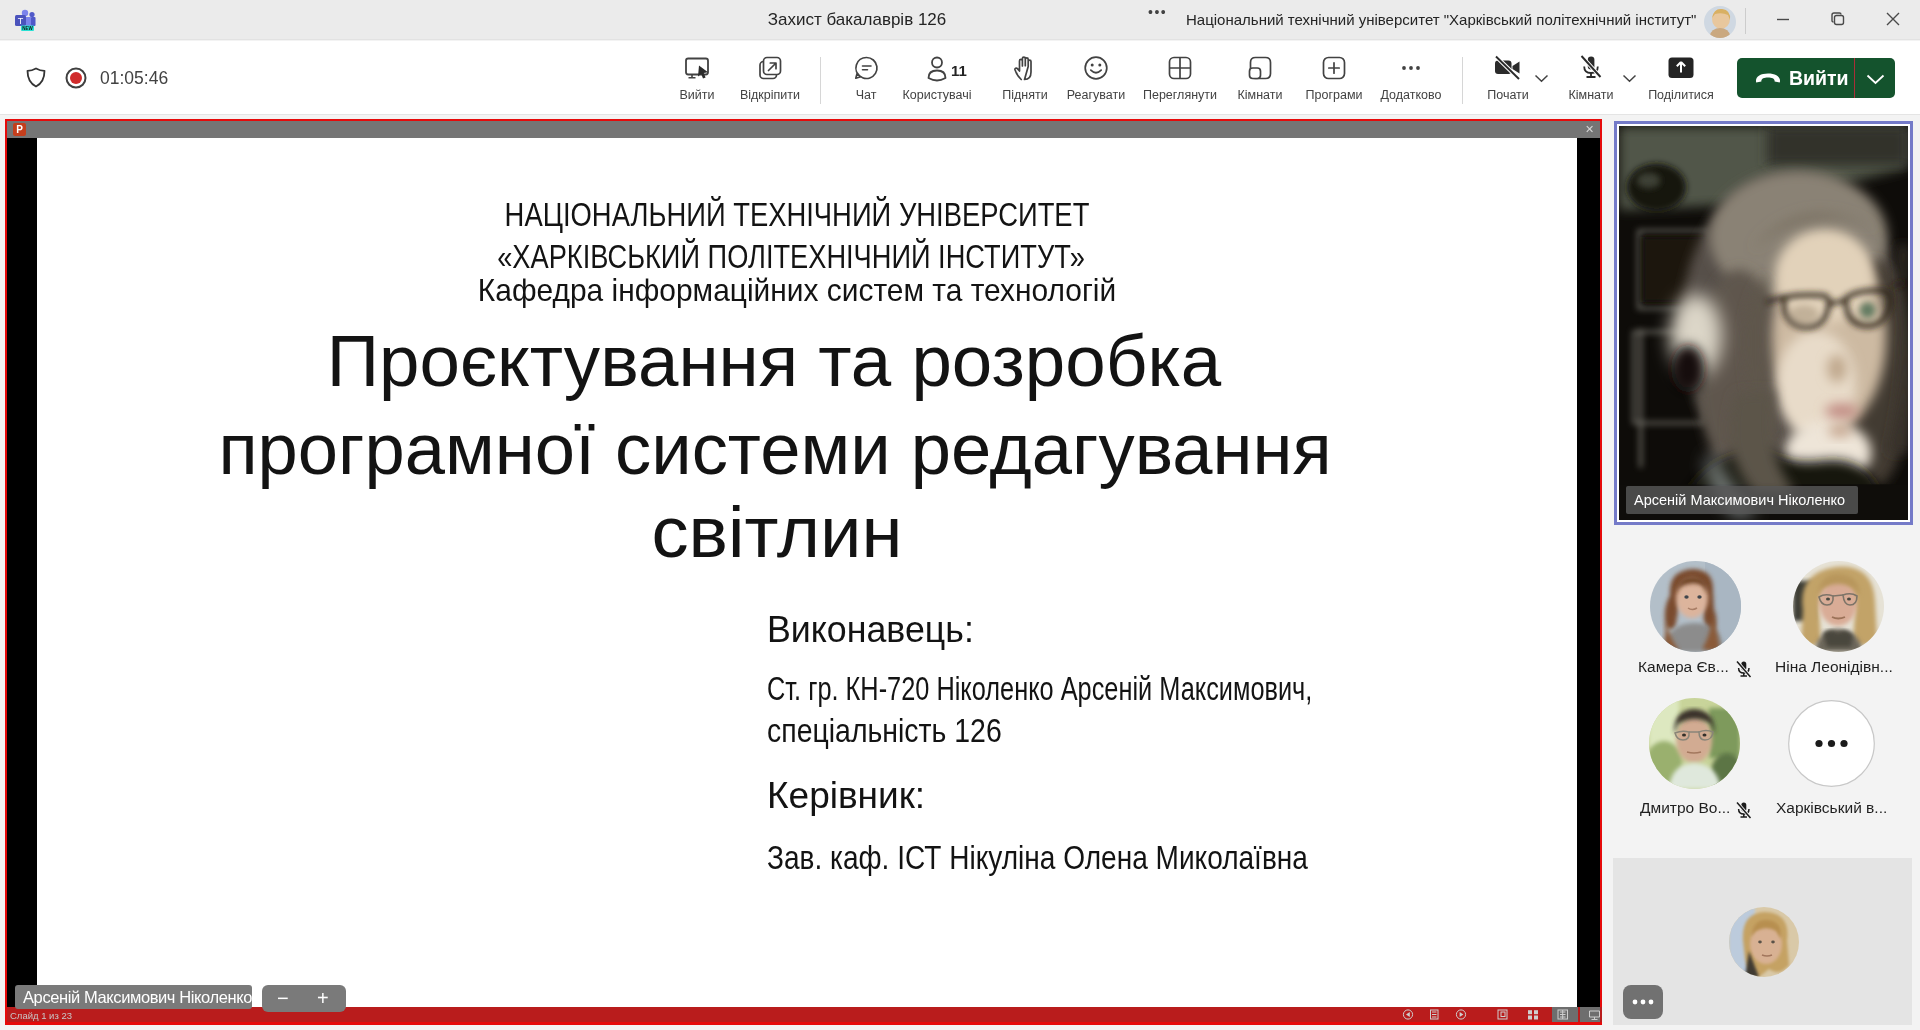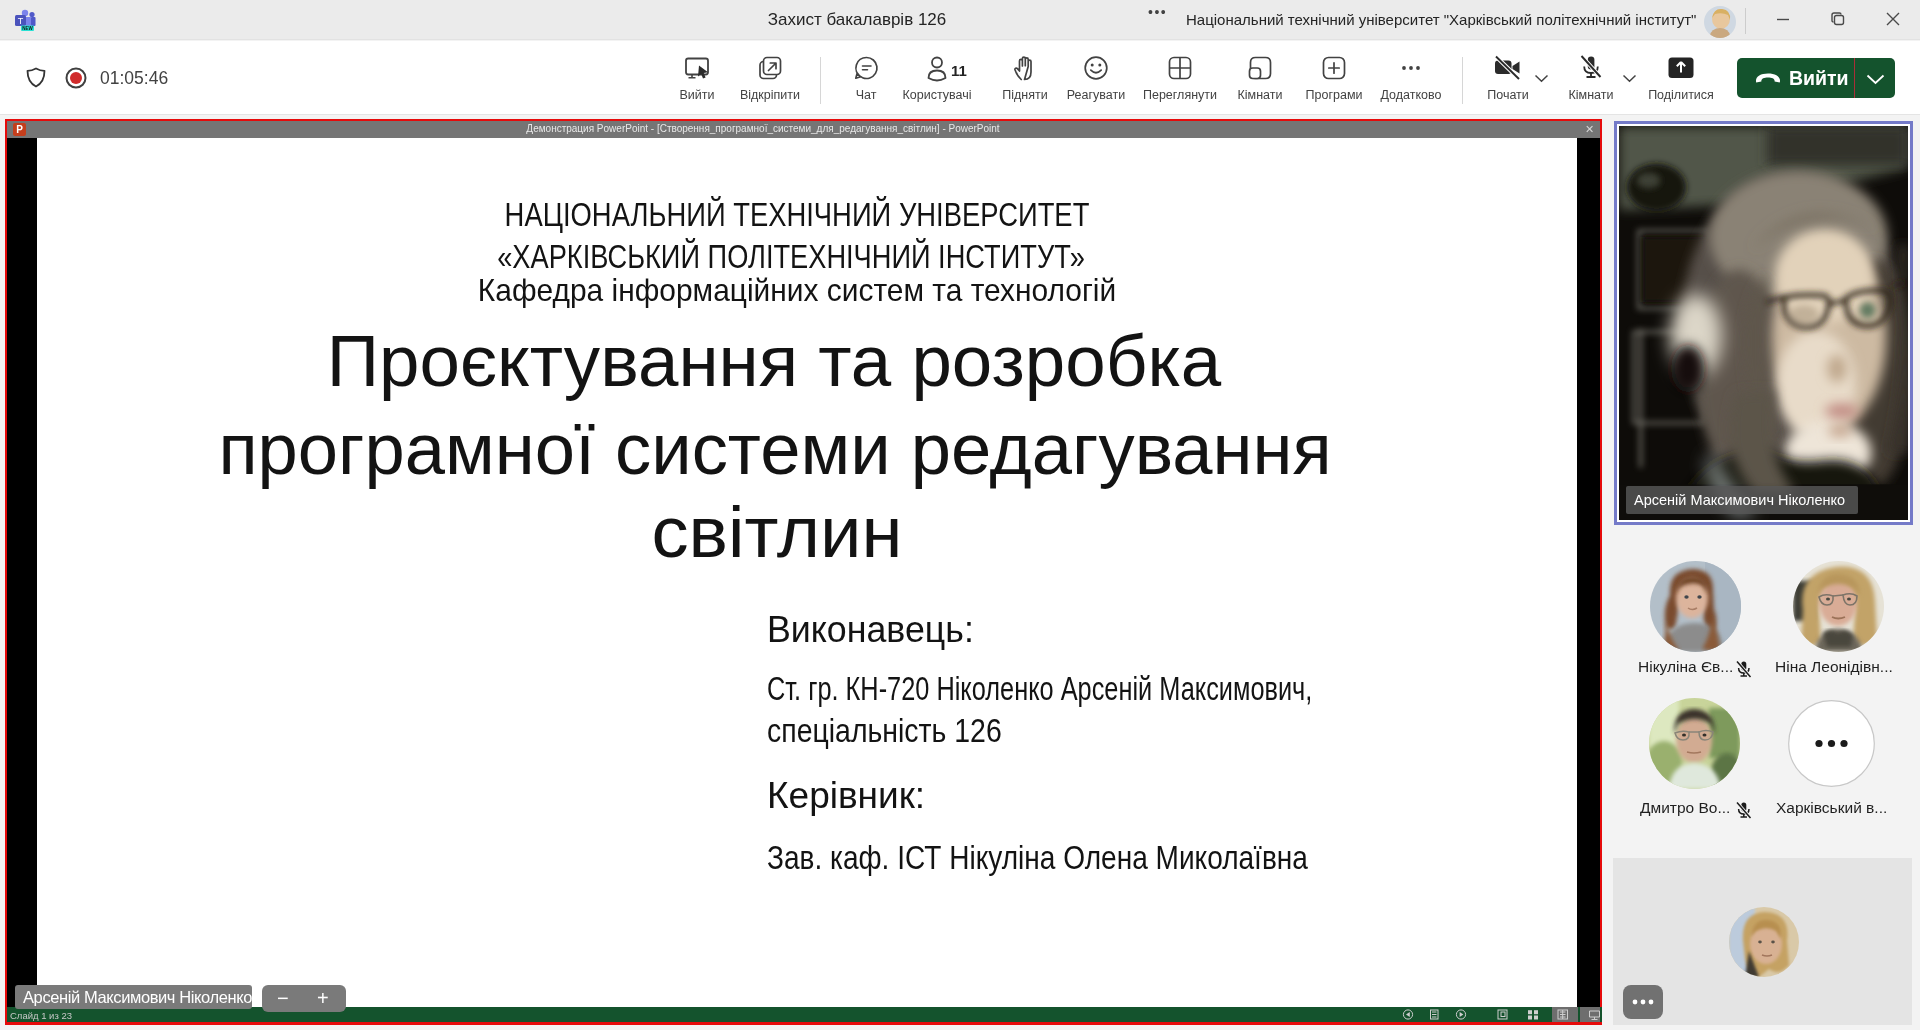--- a/index.html
+++ b/index.html
@@ -29,21 +29,21 @@
   #share { position:absolute; left:5px; top:119px; width:1597px; height:906px;
     border:2px solid #e60b0b; border-bottom-width:3px; background:#ffffff; }
   #pptbar { position:absolute; left:0; top:0; width:1593px; height:17px; background:#757575; }
   #pptbar .ptitle { position:absolute; left:0; top:2px; width:1512px; text-align:center;
     font-size:10px; color:#e8e8e8; }
   #pptclose { position:absolute; left:1578px; top:2px; font-size:11px; color:#d8d8d8; }
   #ppticon { position:absolute; left:6px; top:2px; width:13px; height:13px; background:#c43e1c; border-radius:2px;
     color:#fff; font-size:10px; font-weight:bold; text-align:center; line-height:13px;}
   #stripL { position:absolute; left:0; top:17px; width:30px; height:869px; background:#000000; }
   #stripR { position:absolute; left:1570px; top:17px; width:23px; height:869px; background:#000000; }
-  #pptstatus { position:absolute; left:0; top:886px; width:1634px; height:15px; background:#14532d;padding-left:32px; }
+  #pptstatus { position:absolute; left:0; top:886px; width:1634px; height:15px; background:#b91c1c;padding-left:32px; }
   #pptstatus .slidenum { position:absolute; left:3px; top:3px; font-size:9.5px; color:#c8c8c8; }
 
   
   .sl { position:absolute; color:#131313; white-space:nowrap; }
   .ctr { text-align:center; transform:translateX(-50%); }
 
   
   #nameLabel { position:absolute; left:15px; top:985px; height:24px; width:237px; overflow:hidden; background:#7a7a7a; border-radius:3px;
     color:#ffffff; font-size:16.5px; line-height:24px; padding:0 8px; white-space:nowrap; letter-spacing:-0.4px; }
   #zoomCtl { position:absolute; left:262px; top:985px; width:84px; height:27px; background:#7a7a7a;
@@ -237,21 +237,20 @@
     <div style="position:absolute;left:117px;top:0;width:1px;height:40px;background:#aa2e38;"></div>
     <svg style="position:absolute;left:129px;top:16px;" width="19" height="11" viewBox="0 0 19 11">
       <path d="M1.5 1.5 L9.5 9 L17.5 1.5" fill="none" stroke="#ffffff" stroke-width="1.8"></path>
     </svg>
   </div>
 </div>
 
 <div id="share">
   <div id="pptbar">
     <div id="ppticon">P</div>
-    <div class="ptitle">Демонстрация PowerPoint - [Створення_програмної_системи_для_редагування_світлин] - PowerPoint</div>
     <div id="pptclose">✕</div>
   </div>
   <div id="stripL"></div>
   <div id="stripR"></div>
 
   <div class="sl ctr" style="left:790px; top:75px;  font-size:33px; transform:translateX(-50%) scaleX(0.83);">НАЦІОНАЛЬНИЙ ТЕХНІЧНИЙ УНІВЕРСИТЕТ</div>
   <div class="sl ctr" style="left:784px; top:117px; font-size:33px; transform:translateX(-50%) scaleX(0.825);">«ХАРКІВСЬКИЙ ПОЛІТЕХНІЧНИЙ ІНСТИТУТ»</div>
   <div class="sl ctr" style="left:790px; top:151px; font-size:32px; transform:translateX(-50%) scaleX(0.935);">Кафедра інформаційних систем та технологій</div>
   <div class="sl ctr" style="left:767px; top:199px; font-size:72px; transform:translateX(-50%) scaleX(1.01);">Проєктування та розробка</div>
   <div class="sl ctr" style="left:768px; top:287px; font-size:72px; transform:translateX(-50%) scaleX(1.005);">програмної системи редагування</div>
@@ -433,21 +432,21 @@
     <path d="M20 91 Q22 66 45 65 Q68 66 72 91 Z" fill="#dfe8dc" filter="url(#ab1)"></path>
   </g>
 </svg>
 <svg style="position:absolute;left:1788px;top:700px;" width="87" height="87" viewBox="0 0 87 87">
   <circle cx="43.5" cy="43.5" r="42.8" fill="#ffffff" stroke="#c8c8c8" stroke-width="1.2"></circle>
   <circle cx="31" cy="43.5" r="3.6" fill="#1b1b1b"></circle>
   <circle cx="43.5" cy="43.5" r="3.6" fill="#1b1b1b"></circle>
   <circle cx="56" cy="43.5" r="3.6" fill="#1b1b1b"></circle>
 </svg>
 
-<div class="pname" style="left:1638px; top:658px;">Нікуліна Єв...</div>
+<div class="pname" style="left:1638px; top:658px;">Камера Єв...</div>
 <div class="pname" style="left:1775px; top:658px;">Ніна Леонідівн...</div>
 <div class="pname" style="left:1640px; top:799px;">Дмитро Во...</div>
 <div class="pname" style="left:1776px; top:799px;">Харківський в...</div>
 
 <svg style="position:absolute;left:1735px;top:660px;" width="18" height="19" viewBox="0 0 18 19">
   <rect x="6.3" y="1.5" width="5" height="9" rx="2.5" fill="#1b1b1b"></rect>
   <path d="M3.6 8 Q3.6 13 8.8 13 Q14 13 14 8" fill="none" stroke="#1b1b1b" stroke-width="1.5"></path>
   <path d="M8.8 13 V16 M5.5 16 H12" stroke="#1b1b1b" stroke-width="1.5"></path>
   <line x1="2" y1="1.5" x2="15.5" y2="17" stroke="#f3f3f3" stroke-width="3.4"></line>
   <line x1="2" y1="1.5" x2="15.5" y2="17" stroke="#1b1b1b" stroke-width="1.5"></line>

